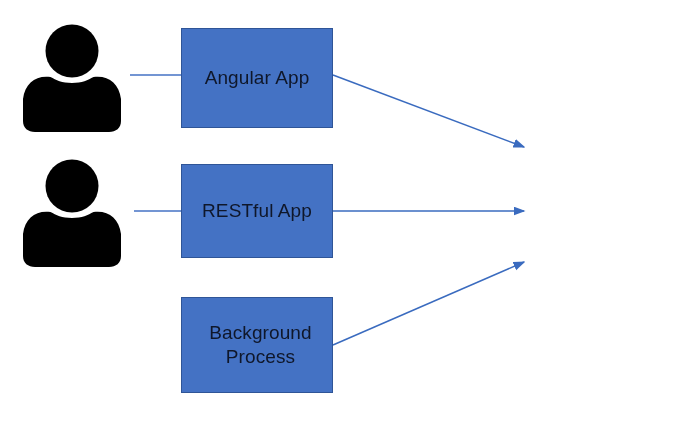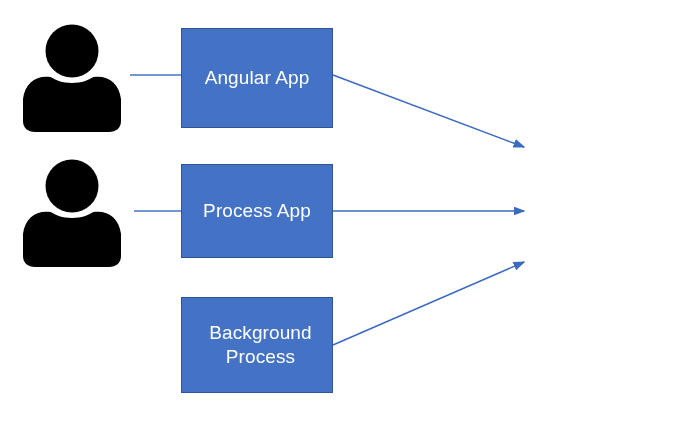--- a/index.html
+++ b/index.html
@@ -29,21 +29,21 @@
   
   .node {
     position: absolute;
     box-sizing: border-box;
     background: #4472C4;
     border: 1px solid #2F5597;
     display: flex;
     align-items: center;
     justify-content: center;
     text-align: center;
-    color: #ffffff;
+    color: #0f172a;
     font-size: 19px;
     line-height: 1.28;
     letter-spacing: 0.1px;
     white-space: pre-line;
     font-family: "Liberation Sans", sans-serif;
   }
   #node-angular {
     left: 181px;  top: 28px;  width: 152px; height: 100px;
   }
   #node-mobile {
@@ -115,19 +115,19 @@
                L13,109
                C6,109 1,105 1,98
                L1,76
                C3,60 14,52 28.5,54
                C34,57 40,60 50,60 Z" fill="#000000"></path>
     </svg>
   </div>
 
   <div class="node" id="node-angular">Angular App</div>
 
-  <div class="node" id="node-mobile">Process App</div>
+  <div class="node" id="node-mobile">RESTful App</div>
 
   <div class="node" id="node-background">Background
 Process</div>
 
 
 </div>
 
 </body></html>

